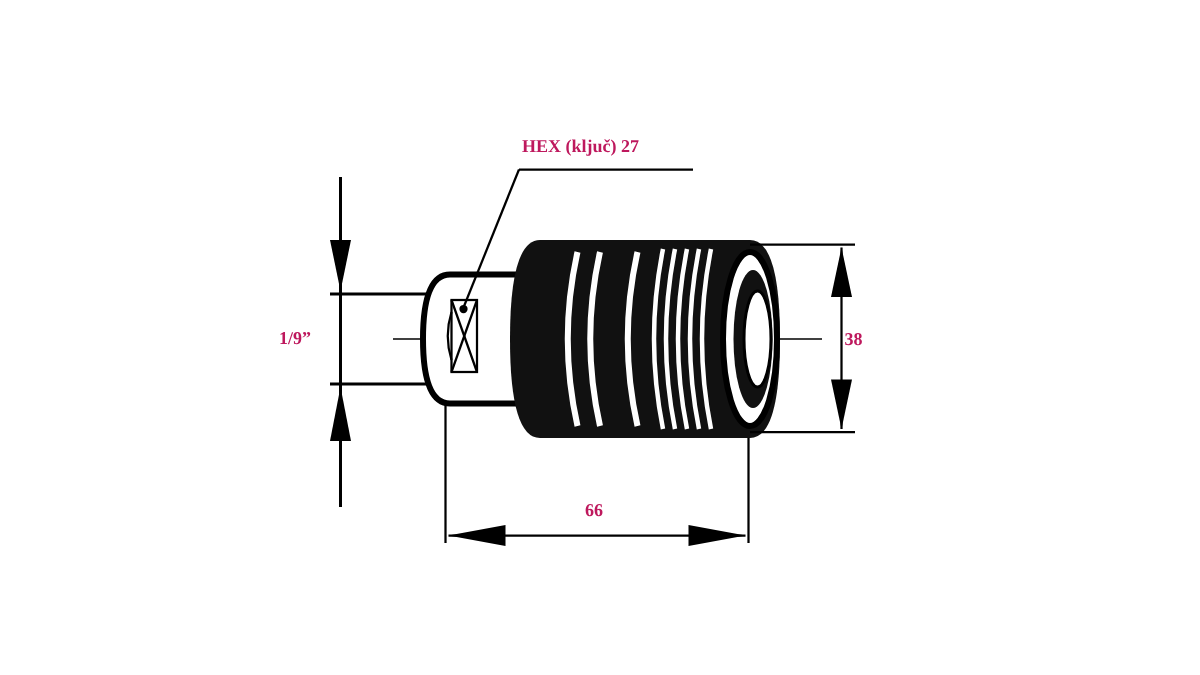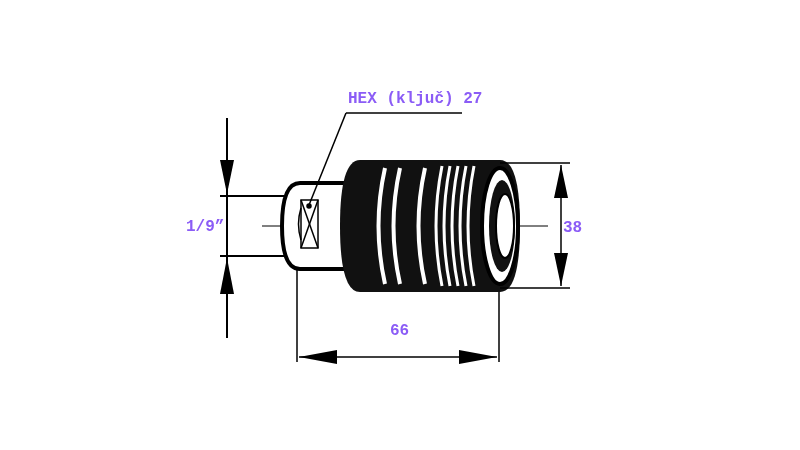--- a/index.html
+++ b/index.html
@@ -1,22 +1,22 @@
 <!DOCTYPE html>
 <html><head>
   <meta charset="utf-8">
   <style>
     html, body { margin: 0; padding: 0; background: #ffffff; }
     body { width: 800px; height: 450px; position: relative; overflow: hidden; }
     .label {
       position: absolute;
-      font-family: Liberation Mono, monospace;
+      font-family: Liberation Serif, serif;
       font-weight: bold;
-      font-size: 16px;
-      color: #8b5cf6;
+      font-size: 12px;
+      color: #be185d;
       white-space: nowrap;
     }
     svg { position: absolute; left: 0; top: 0; }
   </style>
 </head>
 <body>
 
 <svg width="800" height="450" viewBox="0 0 800 450">
 
   <g stroke="#000" stroke-width="2" fill="#000">
@@ -80,13 +80,13 @@
     <line x1="499" y1="292" x2="499" y2="362"></line>
     <line x1="299" y1="357" x2="497" y2="357"></line>
     <polygon points="299,357 337,350 337,364" stroke="none"></polygon>
     <polygon points="497,357 459,350 459,364" stroke="none"></polygon>
   </g>
 </svg>
 
 <span class="label" style="left:348px; top:90px;">HEX (ključ) 27</span>
 <span class="label" style="left:186px; top:218px;">1/9”</span>
 <span class="label" style="left:563px; top:219px;text-align:right;">38</span>
-<span class="label" style="left:390px; top:322px;">66</span>
+<span class="label" style="left:390px; top:333px;">66</span>
 
 </body></html>

